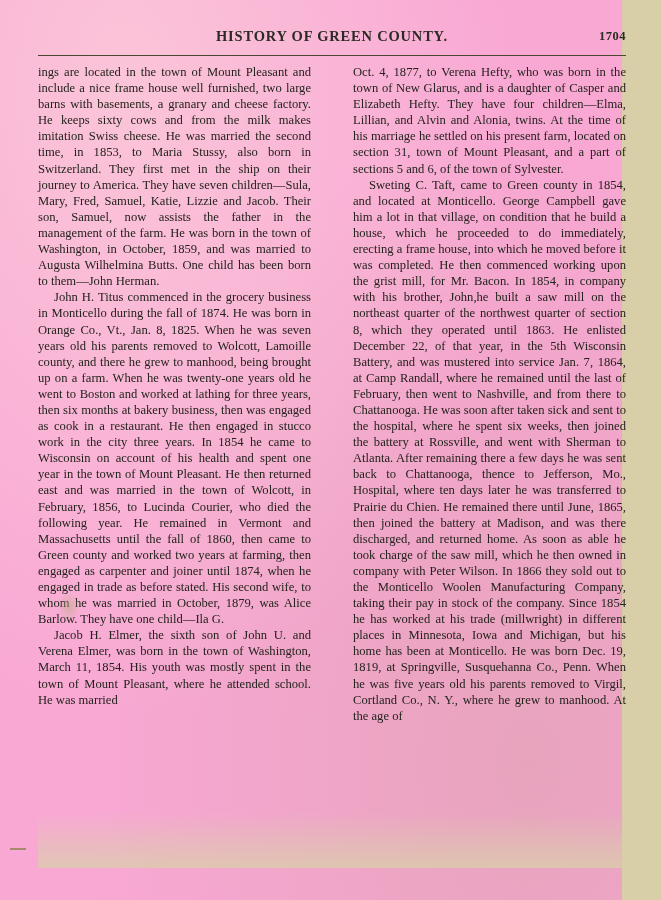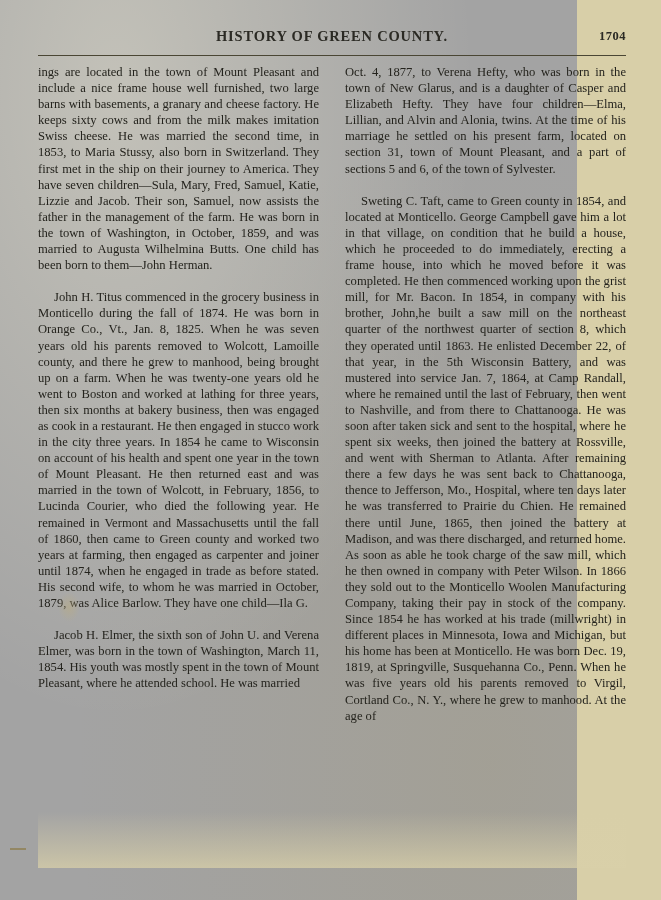--- a/index.html
+++ b/index.html
@@ -8,24 +8,24 @@
   }
   body {
     width: 661px;
     height: 900px;
     background: #d8cfa8;
     font-family: "Liberation Serif", serif;
     overflow: hidden;
   }
   .page {
     position: relative;
-    width: 577px;
+    width: 622px;
     height: 900px;
     box-sizing: border-box;
-    background: #a3a3a3;
+    background: #f9a8d4;
   }
   
   .page::before {
     content: "";
     position: absolute;
     inset: 0;
     background:
       radial-gradient(ellipse at 20% 10%, rgba(255,250,225,0.35), rgba(255,250,225,0) 55%),
       radial-gradient(ellipse at 85% 85%, rgba(160,145,95,0.20), rgba(160,145,95,0) 60%);
     pointer-events: none;
@@ -68,40 +68,40 @@
     width: 588px;
     height: 0;
     border-top: 1px solid #4a4634;
   }
   .columns {
     position: absolute;
     top: 36px;
     left: 0;
     width: 588px;
     display: flex;
-    gap: 26px;
+    gap: 42px;
   }
   .col {
     width: 281px;
   }
   .col p {
     margin: 0;
     font-size: 12.6px;
     line-height: 16.1px;
     text-align: justify;
     text-justify: inter-word;
     color: #24231d;
     text-indent: 16px;
     hyphens: none;
   }
   .col p.no-indent {
     text-indent: 0;
   }
   .col p + p {
-    margin-top: 16px;
+    margin-top: 0;
   }
   
   .fade-bottom {
     position: absolute;
     left: 0;
     bottom: 0;
     width: 588px;
     height: 56px;
     background: linear-gradient(to bottom, rgba(217,208,169,0) 0%, rgba(217,208,169,0.55) 75%, rgba(217,208,169,0.75) 100%);
     pointer-events: none;

